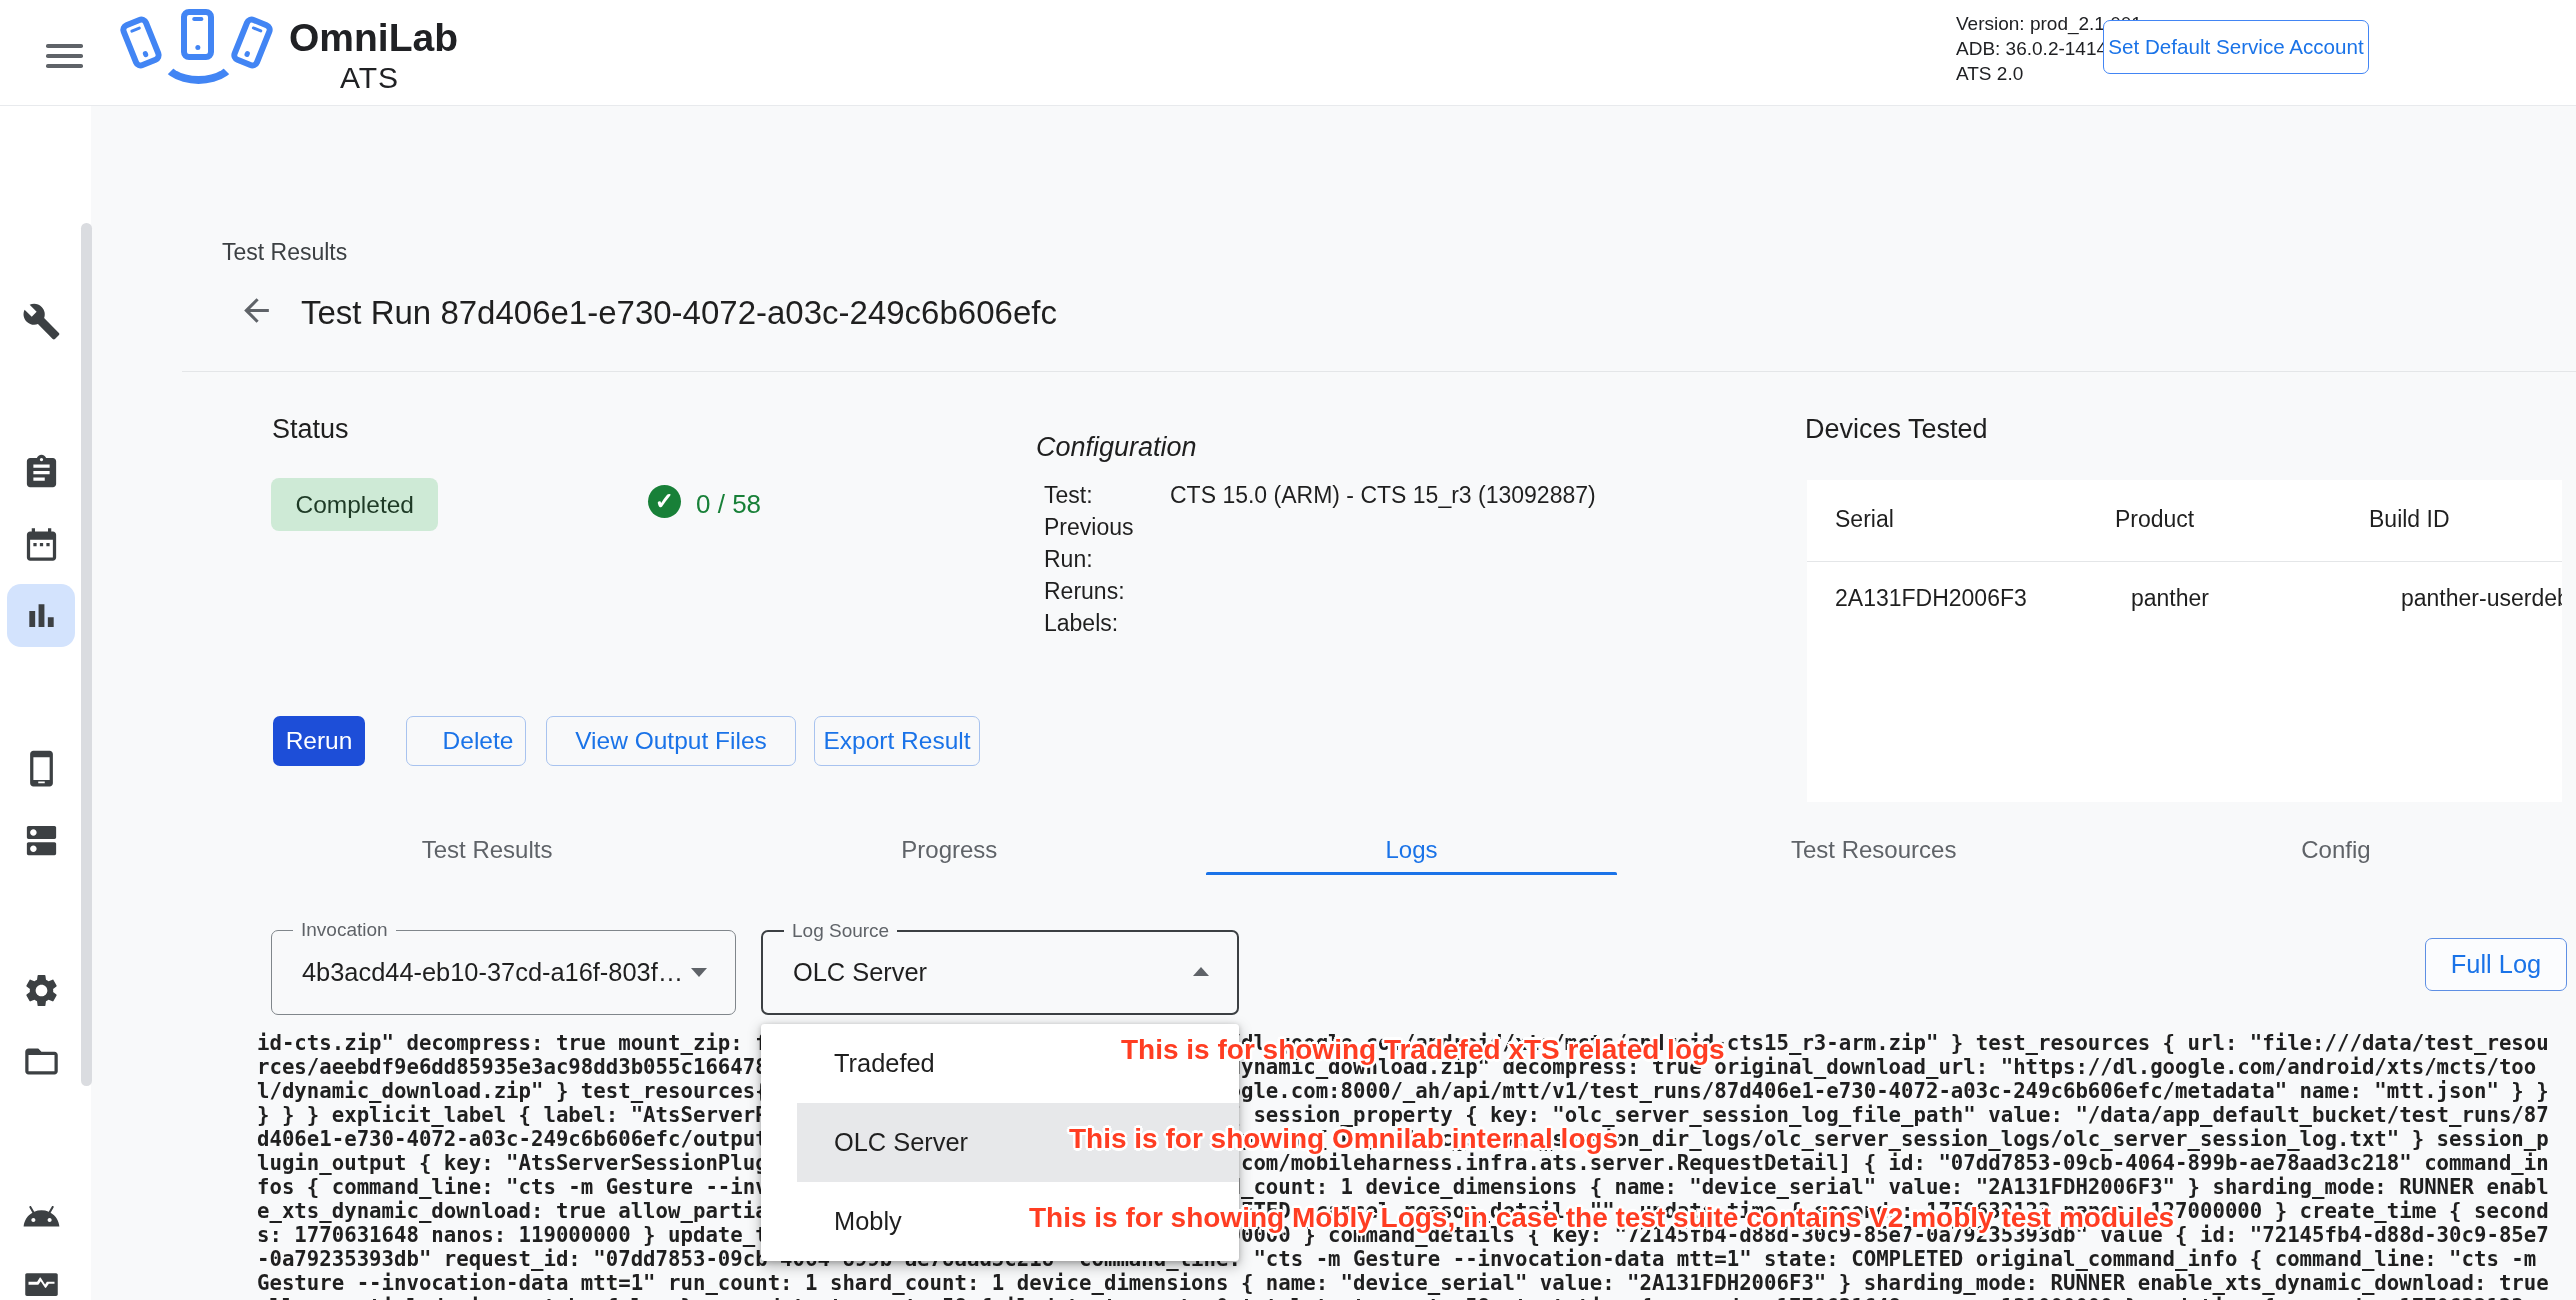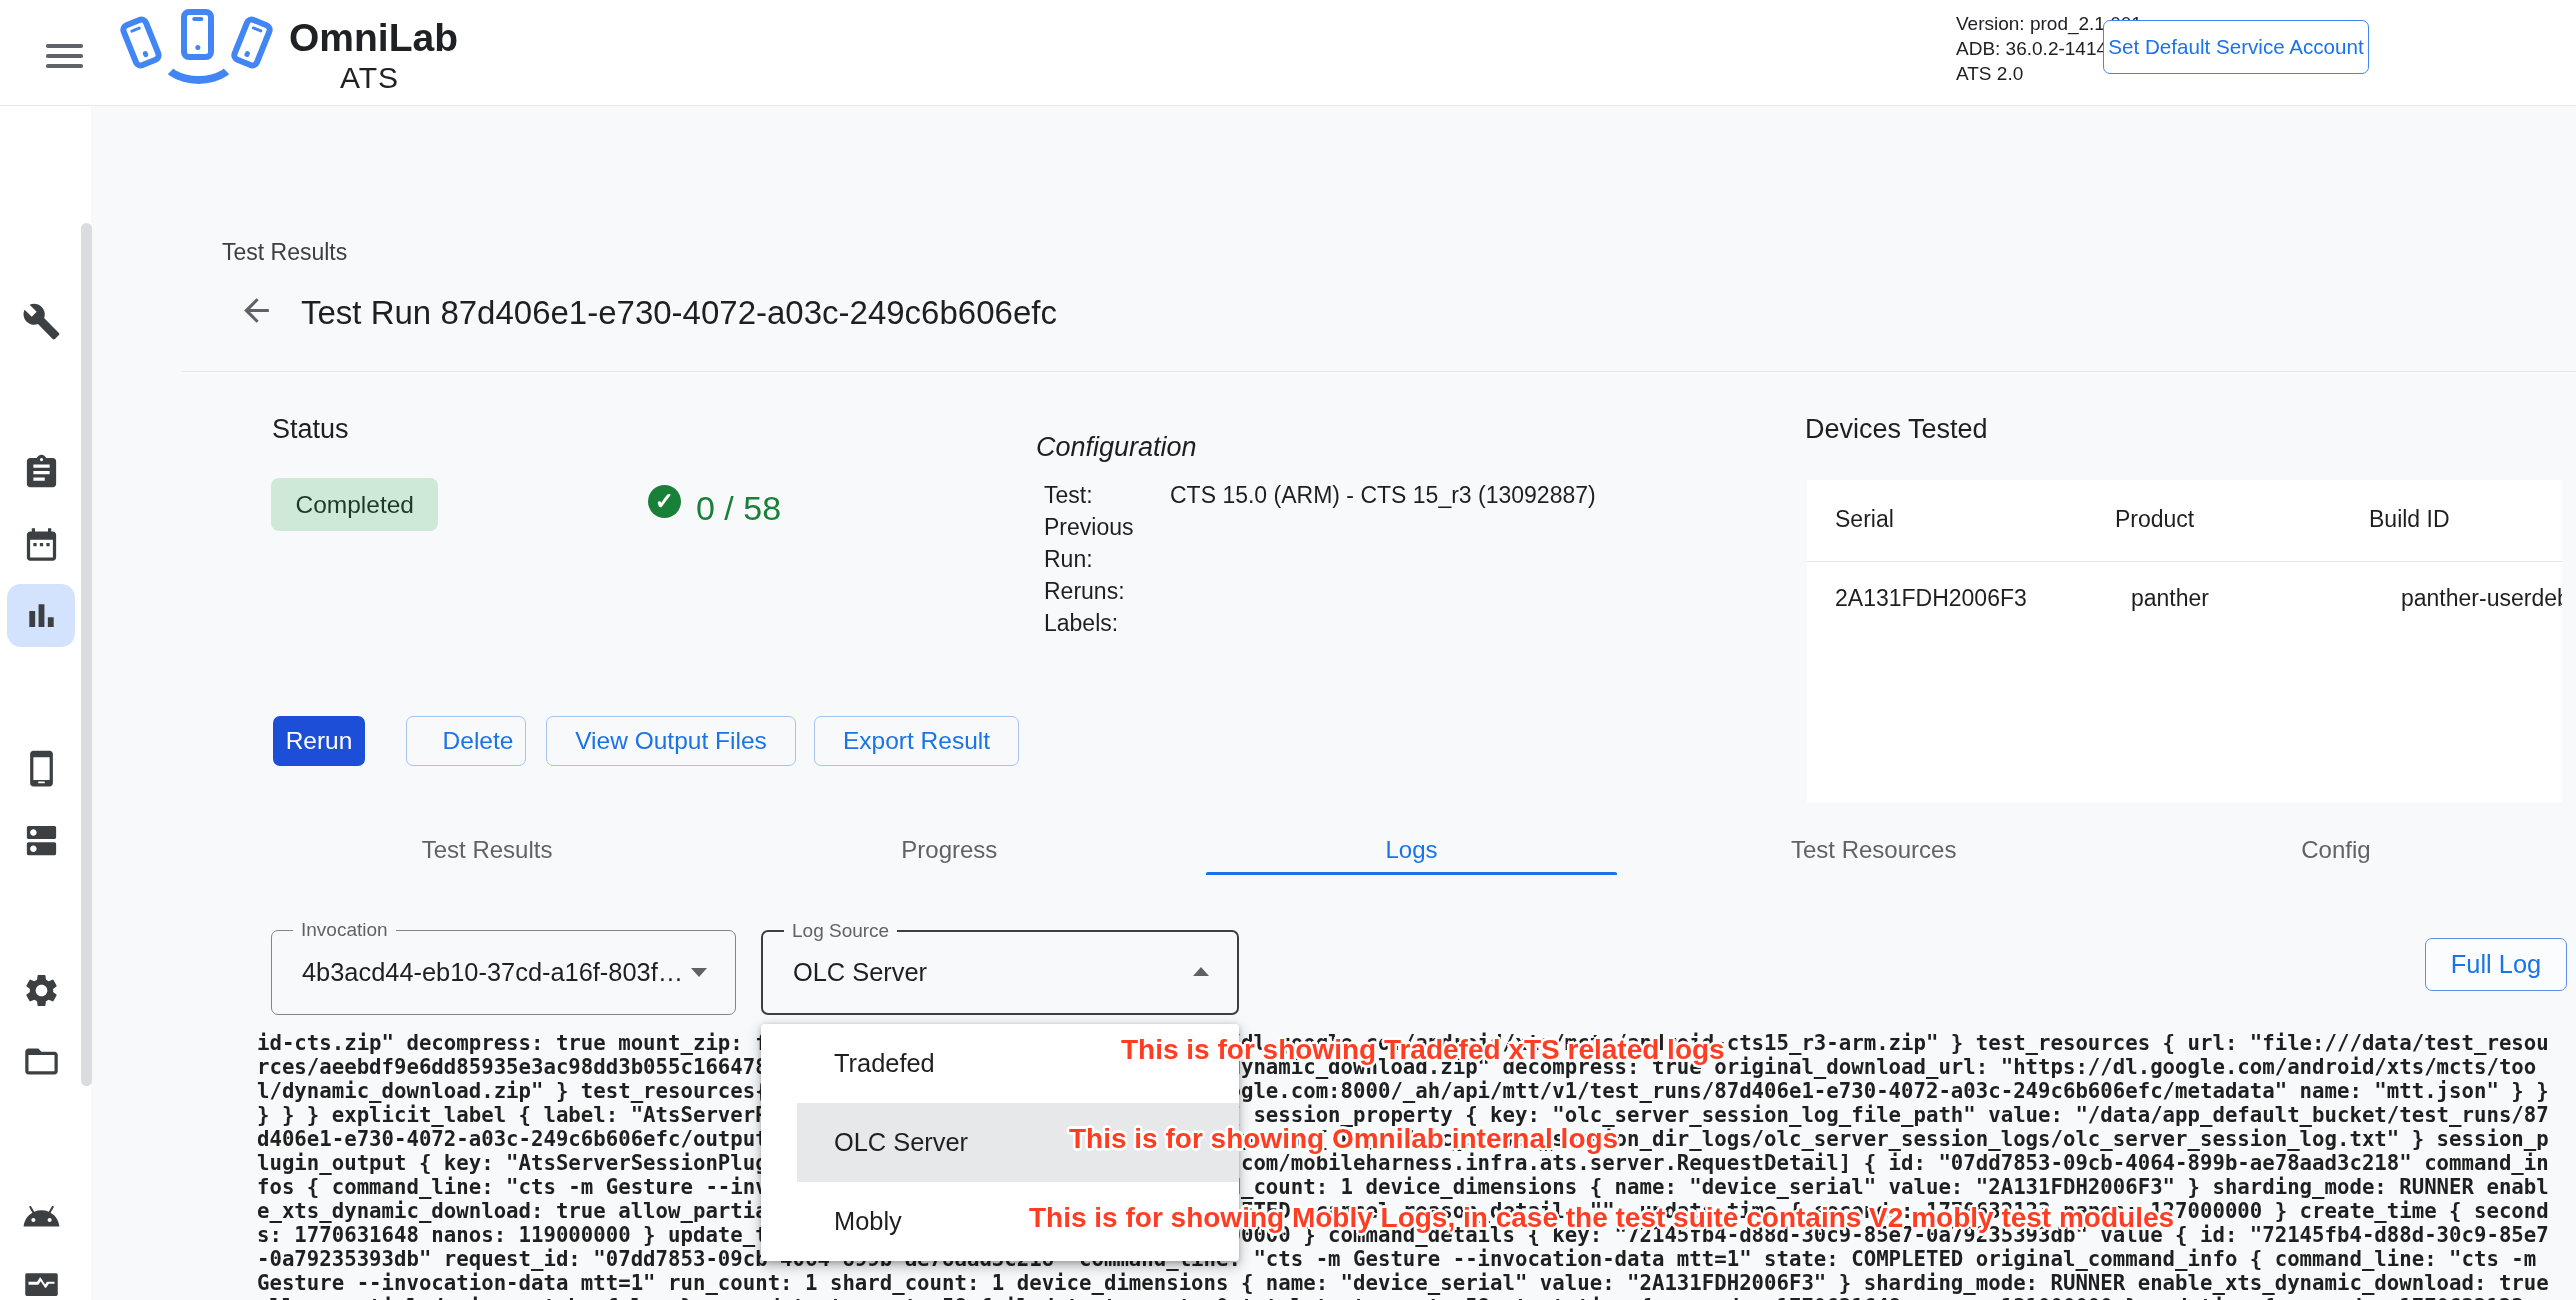--- a/index.html
+++ b/index.html
@@ -49,42 +49,42 @@
   .section-heading { position:absolute; font-size:27px; color:#1f1f1f; }
   #status-heading { left:181px; top:308px; }
   #config-heading { left:945px; top:326px;font-style:italic; }
   #devices-heading { left:1714px; top:308px; }
 
   #status-chip { position:absolute; left:180px; top:372px; height:53px; padding:0 24.5px; background:#ceead6;
     border-radius:8px; display:flex; align-items:center; font-size:24.5px; color:#1e3a26; }
   #check-icon { position:absolute; left:557px; top:379px; width:33px; height:33px; border-radius:50%;
     background:#188038; color:#fff; display:flex; align-items:center; justify-content:center;
     font-size:23px; font-weight:bold; }
-  #pass-count { position:absolute; left:605px; top:383px; font-size:34px; color:#188038; }
+  #pass-count { position:absolute; left:605px; top:383px; font-size:26px; color:#188038; }
 
   #config-rows { position:absolute; left:953px; top:373px; font-size:23px; line-height:32px; color:#1f1f1f; }
   .config-row { display:flex; }
   .config-label { width:126px; flex:0 0 126px; }
   .config-value { white-space:nowrap; }
 
   #devices-table { position:absolute; left:1716px; top:374px; width:755px; height:322px; background:#fff;
     overflow:hidden; }
   .dev-grid { display:grid; grid-template-columns:280px 254px 221px; padding-left:28px; }
   #devices-header { position:absolute; left:0; top:26px; width:100%; font-size:23px; font-weight:500; color:#1f1f1f; }
   #devices-divider { position:absolute; left:0; top:81px; width:100%; height:0.9px; background:#e4e6e8; }
   #device-row { position:absolute; left:0; top:105px; width:100%; font-size:23px; color:#1f1f1f; cursor:default;gap:16px; }
   .dev-cell { white-space:nowrap; overflow:hidden; }
 
   .action-btn { position:absolute; top:610px; height:50px; border-radius:7px; font-size:24.5px; font-weight:500;
     display:flex; align-items:center; justify-content:center; cursor:pointer; font-family:inherit; }
   #rerun-btn { left:182px; width:92px; background:#1d4ed8; color:#fff; border:none; }
   .outline-btn { background:#f8f9fa; border:1.3px solid #a8c3ef; color:#1a73e8; }
   #delete-btn { left:315px; width:120px;padding-left:24px; }
   #view-output-btn { left:455px; width:250px; }
-  #export-btn { left:723px; width:205px; }
+  #export-btn { left:723px; width:166px; }
 
   
   #tabs { position:absolute; left:165px; top:718px; width:2311px; height:51px; display:flex; }
   .tab { flex:1 1 0; display:flex; align-items:center; justify-content:center; position:relative;
     font-size:24px; color:#5f6368; cursor:pointer; }
   .tab.active { color:#1a73e8; }
   .tab.active::after { content:""; position:absolute; left:26px; right:26px; bottom:0; height:3.5px;
     background:#1a73e8; border-radius:1.8px 1.8px 0 0; }
 
   

